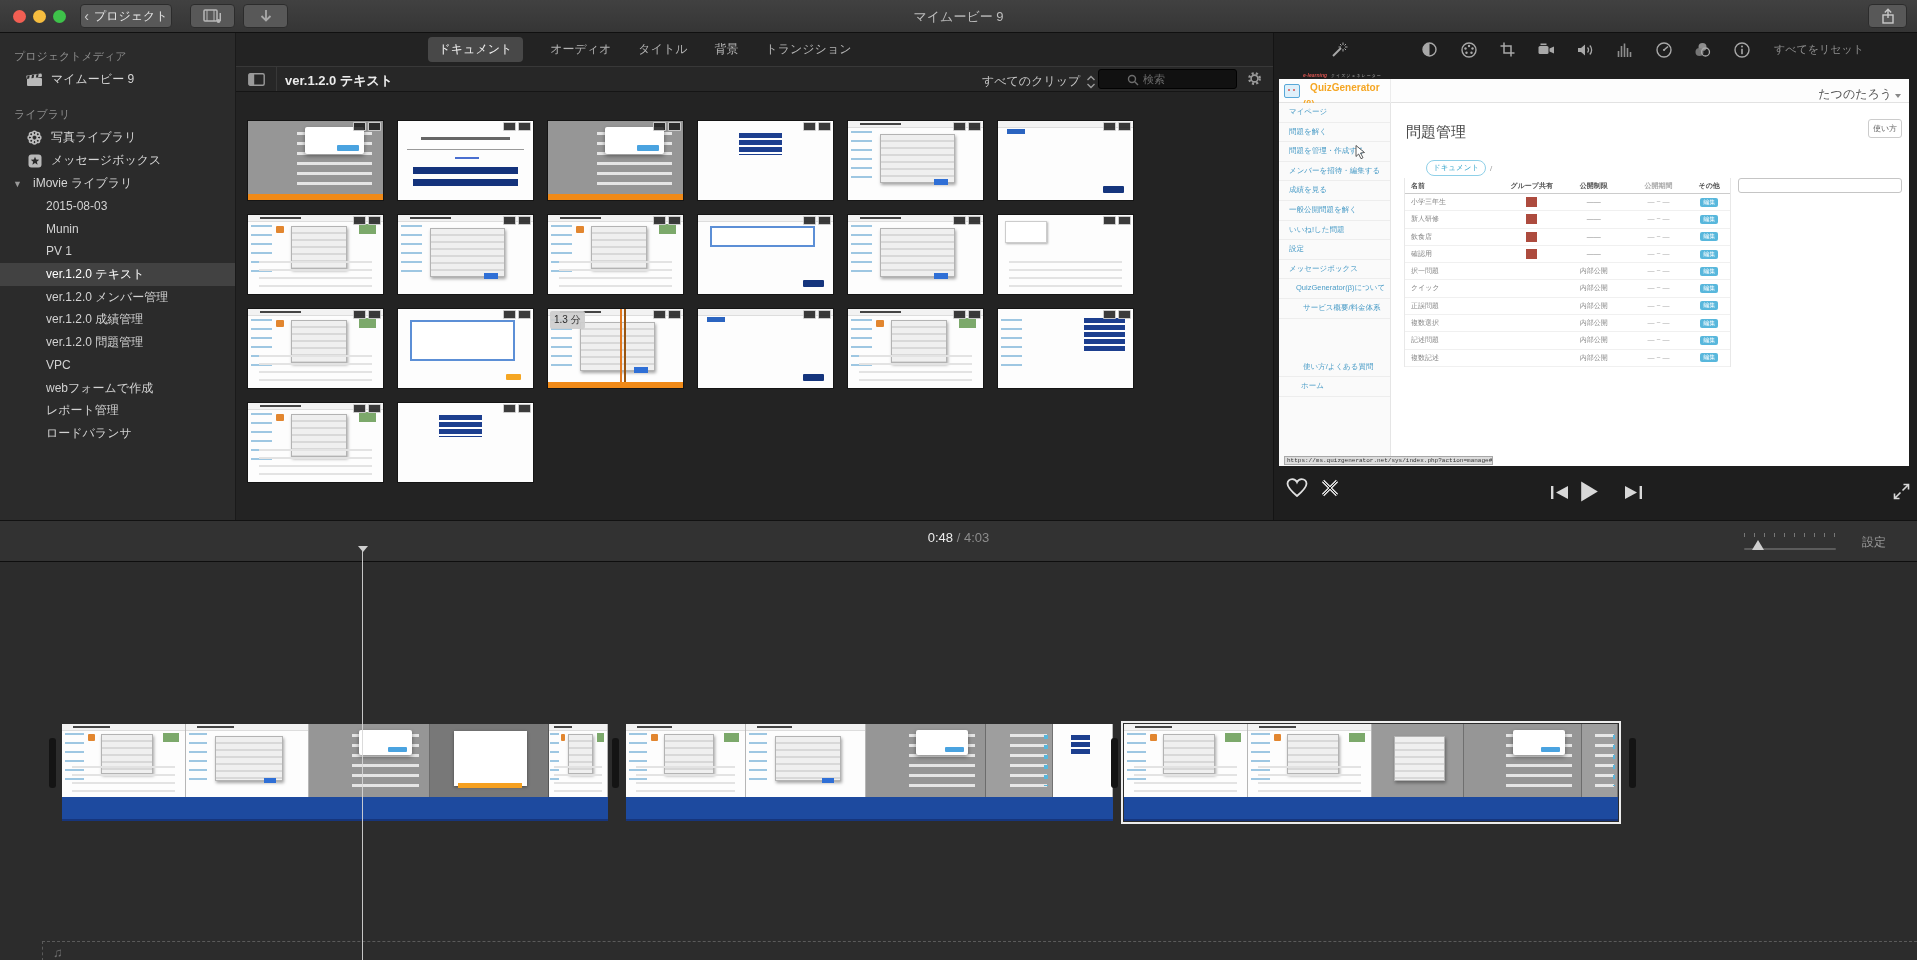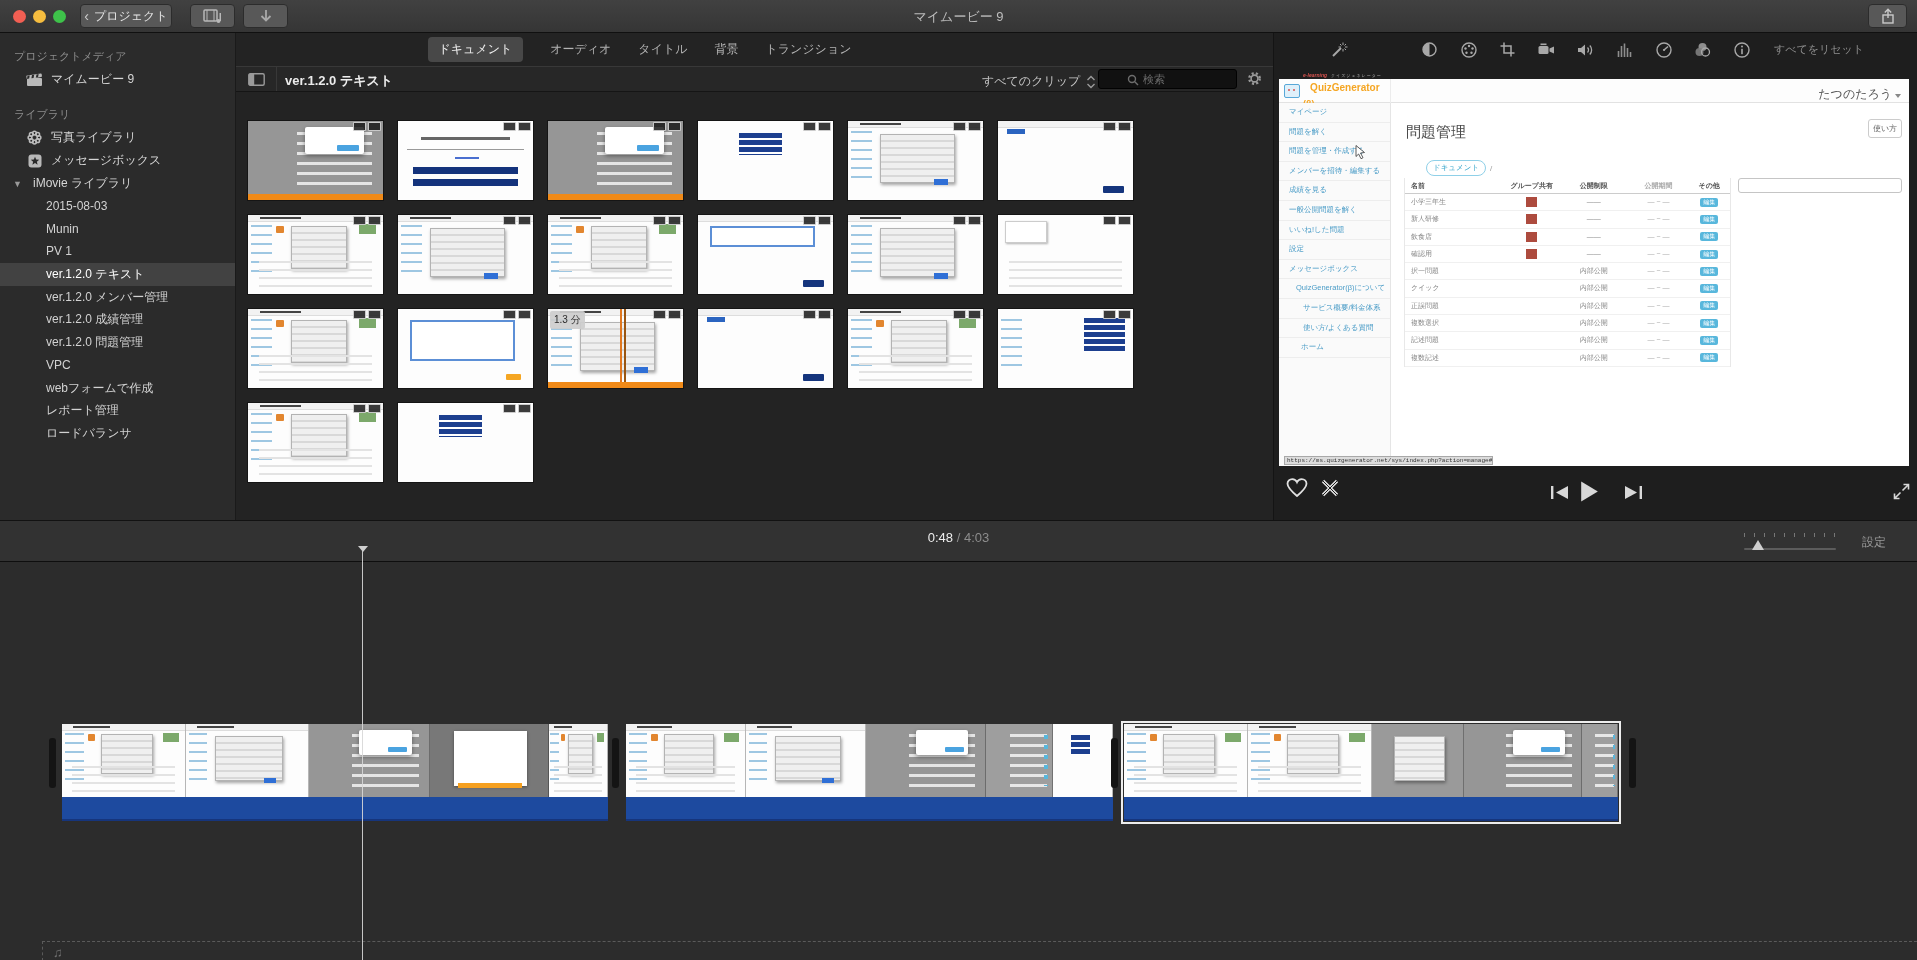--- a/index.html
+++ b/index.html
@@ -591,21 +591,21 @@
           <div class="q-nav-item" style="padding-left: 10px;">問題を解く</div>
           <div class="q-nav-item" style="padding-left: 10px;">問題を管理・作成する</div>
           <div class="q-nav-item" style="padding-left: 10px;">メンバーを招待・編集する</div>
           <div class="q-nav-item" style="padding-left: 10px;">成績を見る</div>
           <div class="q-nav-item" style="padding-left: 10px;">一般公開問題を解く</div>
           <div class="q-nav-item" style="padding-left: 10px;">いいね!した問題</div>
           <div class="q-nav-item" style="padding-left: 10px;">設定</div>
           <div class="q-nav-item" style="padding-left: 10px;">メッセージボックス</div>
           <div class="q-nav-item" style="padding-left: 17px;">QuizGenerator(β)について</div>
           <div class="q-nav-item" style="padding-left: 24px;">サービス概要/料金体系</div>
-          <div class="q-nav-item" style="padding-left: 24px;">使い方/よくある質問</div>
+          <div class="q-nav-item" style="padding-left: 24px; margin-top: 39px;">使い方/よくある質問</div>
           <div class="q-nav-item" style="padding-left: 22px;">ホーム</div>
         </div>
       <span class="cursor-hand">
         <svg width="11" height="14" viewBox="0 0 11 14">
             <path d="M1 0.5 L9.5 7.5 L5.5 8 L8 12.7 L6 13.7 L3.6 9 L1 11.5 Z" fill="#ffffff" stroke="#333333" stroke-width="0.8"></path>
           </svg>
       </span>
       <div class="qp-heading">問題管理</div>
       <div class="qp-howto">使い方</div>
       <div class="qp-chip-row">

